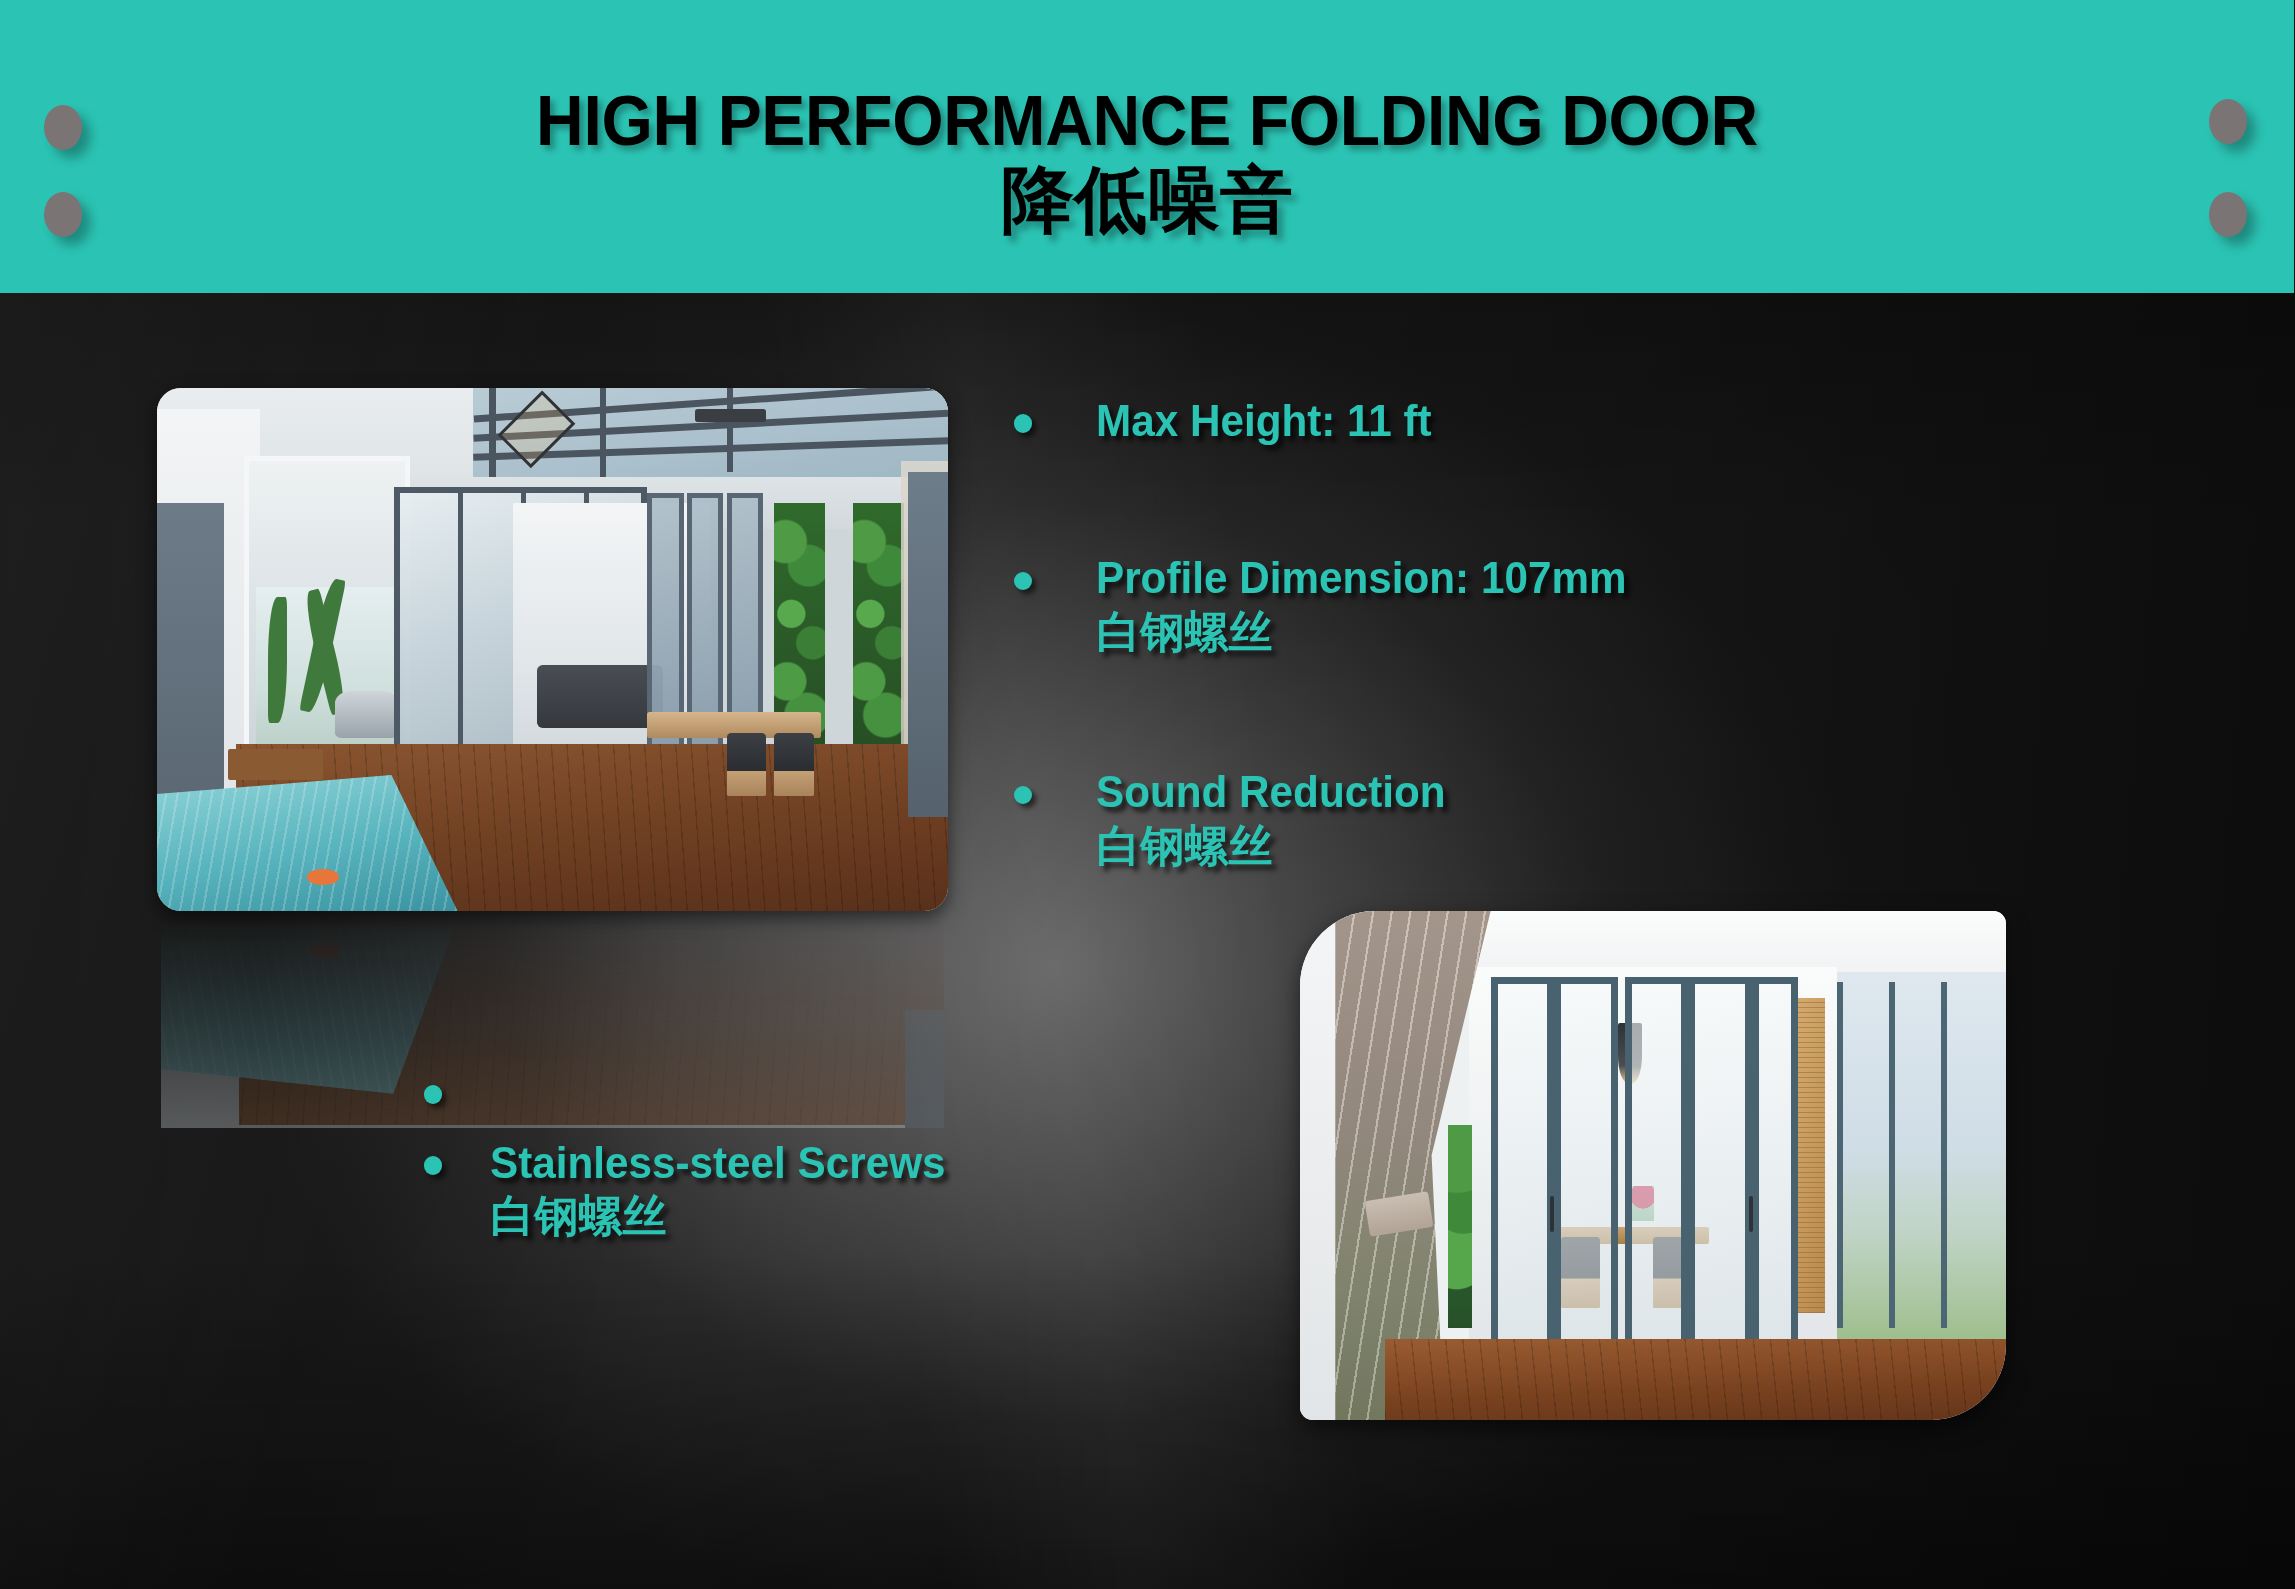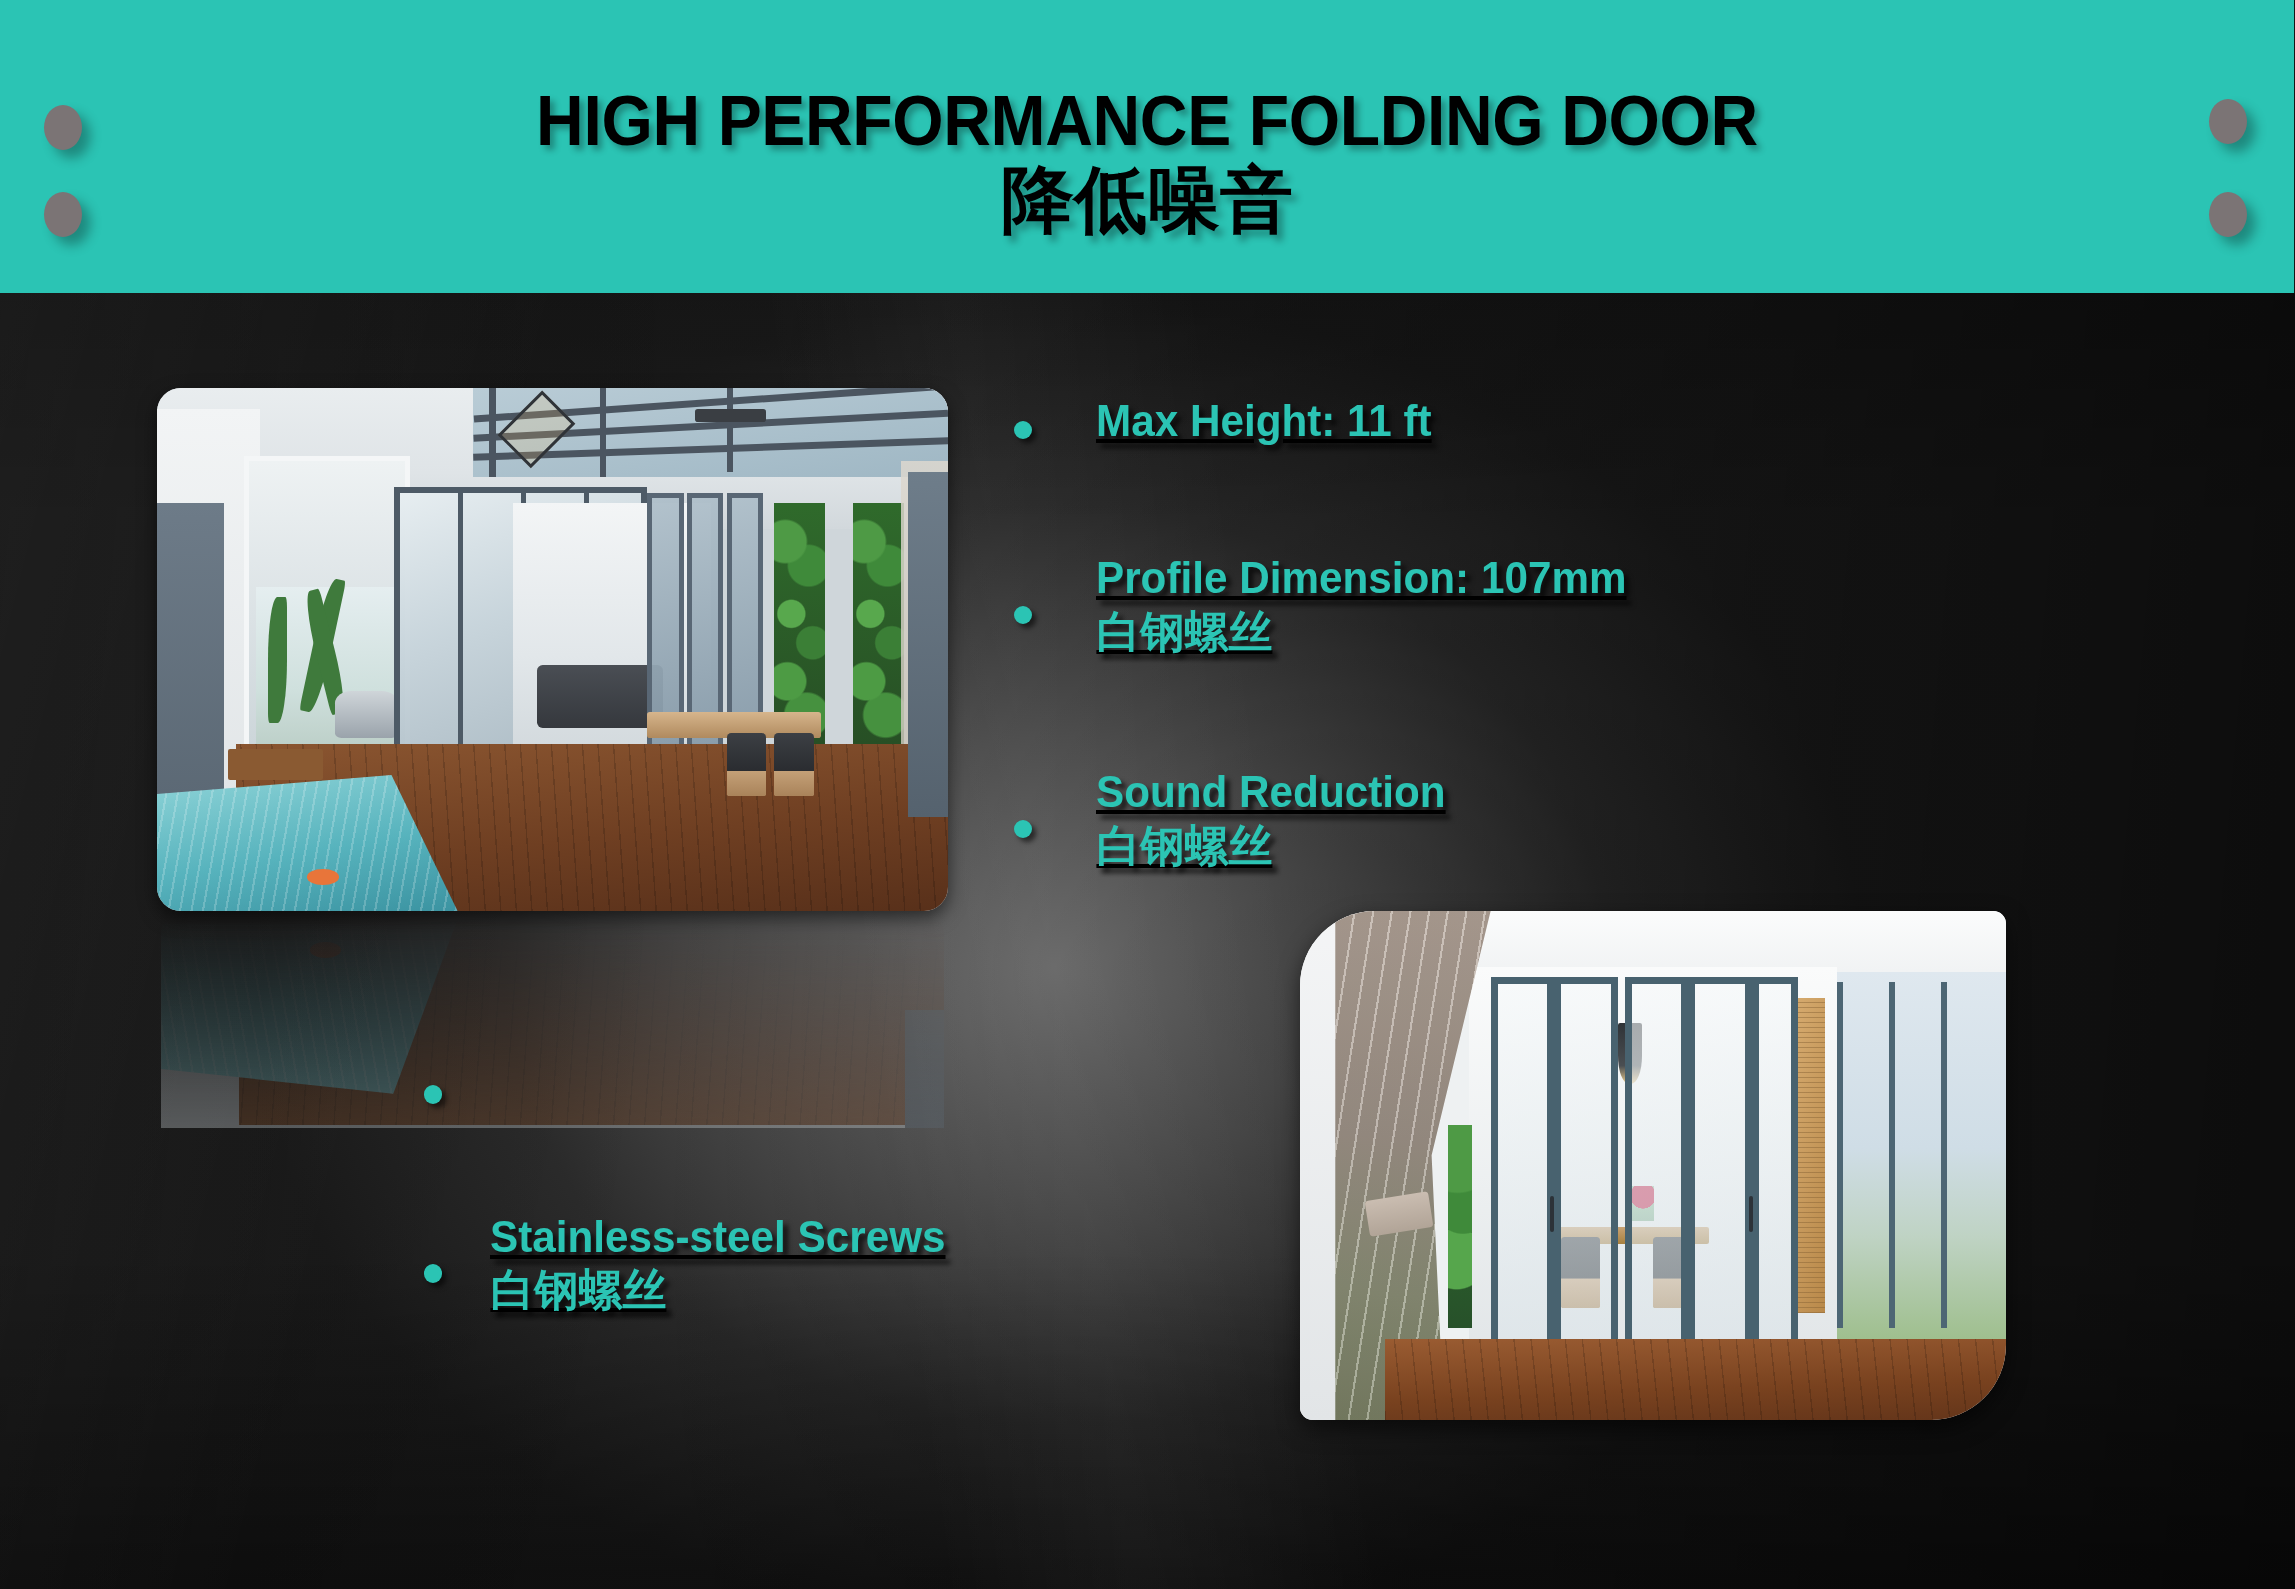--- a/index.html
+++ b/index.html
@@ -337,21 +337,21 @@
     left:1014px; top:396px;
     width:1158px;
     z-index:4;
   }
   .bullets-left {
     position:absolute;
     left:424px; top:1067px;
     width:883px;
     z-index:4;
   }
-  .bullet-item { display:flex; align-items:center;text-decoration:underline; }
+  .bullet-item { display:flex; align-items:flex-start; }
   .bullet-dot {
     flex:0 0 auto;
     width:18.4px; height:18.4px;
     border-radius:50%;
     background:#2bc4b4;
     box-shadow:4.2px 4.2px 5px rgba(0,0,0,0.55);
     margin-top:18.4px;
   }
   .bullet-body { margin-left:0; }
   .bullet-en {
@@ -372,21 +372,21 @@
     line-height:1.22;
     color:#2bc4b4;
     text-shadow:5px 5px 5.7px rgba(0,0,0,0.70);
     white-space:nowrap;
     margin-top:1.4px;
   }
   .sp-rb0 { margin-top:0; }
   .sp-rb1 { margin-top:107px; }
   .sp-rb2 { margin-top:109px; }
   .sp-lb0 { margin-top:0; }
-  .sp-lb1 { margin-top:108px; }
+  .sp-lb1 { margin-top:34px; }
 
   .ind-r { margin-left:64px; }
   .ind-l { margin-left:48px; }
 </style>
 </head>
 <body>
 
 <div class="slide">
 
   <div class="slide-body"></div>

